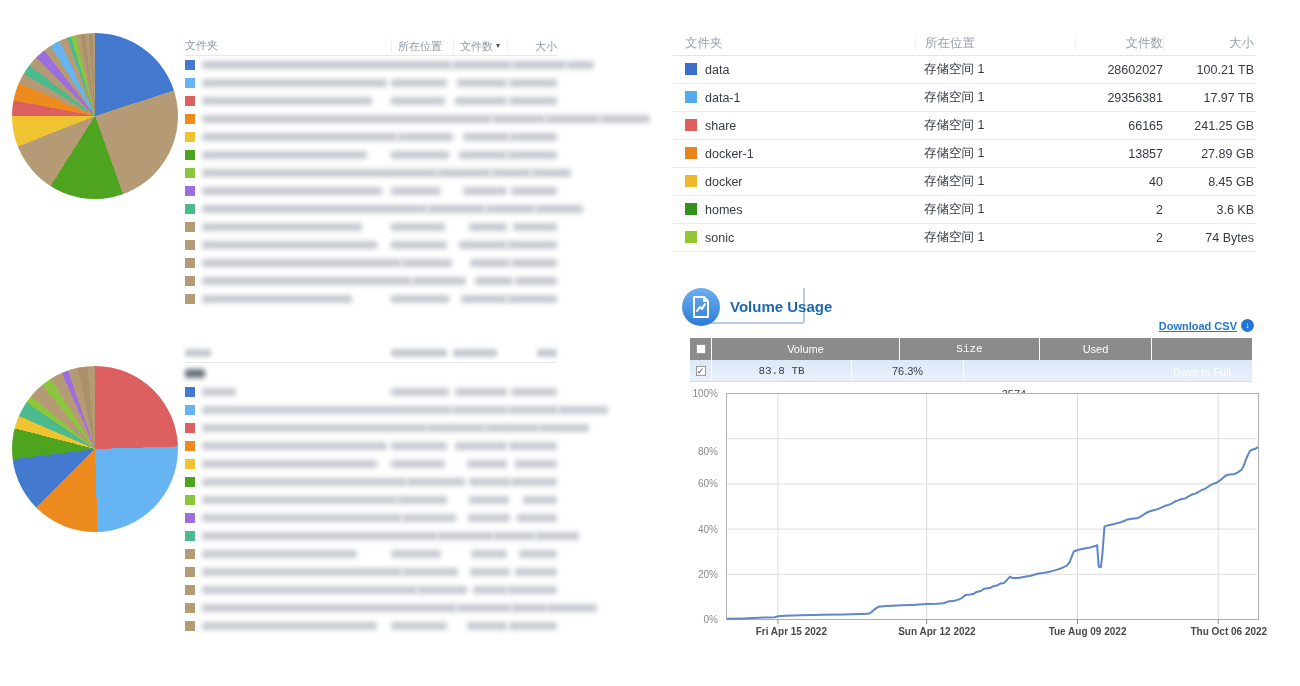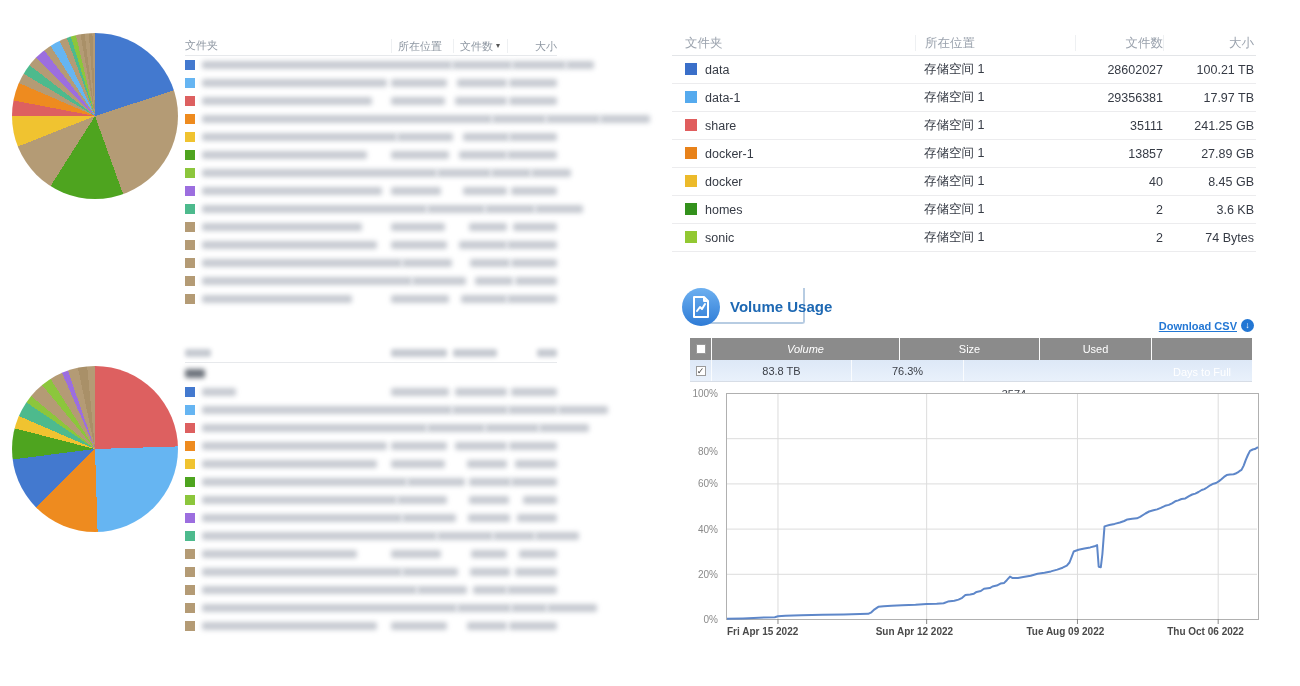--- a/index.html
+++ b/index.html
@@ -54,35 +54,35 @@
   .csvicon { display:inline-block; width:13px; height:13px; margin-left:4px; border-radius:50%;
              background:#2377d4; color:#fff; font-size:9px; line-height:13px; text-align:center; text-decoration:none; }
   .vtable { position:absolute; left:18px; top:50px; width:562px; font-size:11px; }
   .vt-head { display:flex; height:22px; background:#8b8b8b; color:#fff; }
   .vt-head > div { display:flex; align-items:center; justify-content:center; border-right:1px solid #fdfdfd; }
   .vt-head > div:last-child { border-right:none; }
   .vt-row { display:flex; height:22px; background:linear-gradient(#dde8f7,#e9f1fb); color:#3c4048; border-bottom:1px solid #d7dde6; }
   .vt-row > div { display:flex; align-items:center; justify-content:center; border-right:1px solid rgba(255,255,255,.8); }
   .vt-row > div:last-child { border-right:none; }
   .col-cb { width:22px; flex:none; }
-  .col-vol { width:188px; flex:none;font-style:italic; }
+  .col-vol { width:188px; flex:none; }
   .vt-row .col-vol { justify-content:flex-start; padding-left:8px; }
-  .col-size { width:140px; flex:none; }
+  .col-size { width:140px; flex:none;font-family:Liberation Mono, monospace; }
   .col-used { width:112px; flex:none; }
   .col-days { width:100px; flex:none;margin-top:34px; }
   .cb { width:10px; height:10px; background:#fff; border:1px solid #9a9a9a; display:inline-block;
         font-size:9px; line-height:9px; text-align:center; color:#444; }
   .vsw { display:inline-block; width:11px; height:11px; background:#2a5bbf; margin-right:6px; border:1px solid #1d4aa5; }
 
   
   .plot { position:absolute; left:54px; top:105px; width:533px; height:233px; }
   .ylabels { position:absolute; left:6px; top:105px; width:44px; height:233px; font-size:10px; color:#8a8a8a; }
   .ylabels span { position:absolute; right:4px; }
   .xlabels { position:absolute; left:54px; top:338px; width:533px; height:16px; font-size:10px; font-weight:bold; color:#4a4a4a; }
-  .xlabels span { position:absolute; width:100px; text-align:left; }
+  .xlabels span { position:absolute; width:100px; text-align:right; }
 </style>
 </head>
 <body>
 
 <div class="canvas">
 
   <div class="pie" id="pie1" style="background: conic-gradient(rgb(67, 121, 207) 0deg, rgb(67, 121, 207) 72deg, rgb(180, 155, 117) 72deg, rgb(180, 155, 117) 160.2deg, rgb(78, 164, 31) 160.2deg, rgb(78, 164, 31) 212.4deg, rgb(180, 155, 117) 212.4deg, rgb(180, 155, 117) 248.4deg, rgb(240, 195, 48) 248.4deg, rgb(240, 195, 48) 270deg, rgb(221, 96, 96) 270deg, rgb(221, 96, 96) 280.8deg, rgb(238, 139, 31) 280.8deg, rgb(238, 139, 31) 293.4deg, rgb(180, 155, 117) 293.4deg, rgb(180, 155, 117) 300.6deg, rgb(77, 186, 141) 300.6deg, rgb(77, 186, 141) 307.8deg, rgb(180, 155, 117) 307.8deg, rgb(180, 155, 117) 315deg, rgb(156, 110, 223) 315deg, rgb(156, 110, 223) 322.2deg, rgb(180, 155, 117) 322.2deg, rgb(180, 155, 117) 327.6deg, rgb(102, 181, 242) 327.6deg, rgb(102, 181, 242) 334.8deg, rgb(180, 155, 117) 334.8deg, rgb(180, 155, 117) 340.2deg, rgb(77, 186, 141) 340.2deg, rgb(77, 186, 141) 343.08deg, rgb(140, 198, 60) 343.08deg, rgb(140, 198, 60) 346.68deg, rgb(180, 155, 117) 346.68deg, rgb(180, 155, 117) 349.92deg, rgb(169, 144, 104) 349.92deg, rgb(169, 144, 104) 352.8deg, rgb(180, 155, 117) 352.8deg, rgb(180, 155, 117) 355.68deg, rgb(169, 144, 104) 355.68deg, rgb(169, 144, 104) 358.2deg, rgb(180, 155, 117) 358.2deg, rgb(180, 155, 117) 360deg);"></div>
   <div class="pie" id="pie2" style="background: conic-gradient(rgb(221, 96, 96) 0deg, rgb(221, 96, 96) 88.2deg, rgb(102, 181, 242) 88.2deg, rgb(102, 181, 242) 178.2deg, rgb(238, 139, 31) 178.2deg, rgb(238, 139, 31) 225deg, rgb(67, 121, 207) 225deg, rgb(67, 121, 207) 262.8deg, rgb(78, 164, 31) 262.8deg, rgb(78, 164, 31) 284.4deg, rgb(240, 195, 48) 284.4deg, rgb(240, 195, 48) 293.4deg, rgb(77, 186, 141) 293.4deg, rgb(77, 186, 141) 304.2deg, rgb(140, 198, 60) 304.2deg, rgb(140, 198, 60) 309.6deg, rgb(180, 155, 117) 309.6deg, rgb(180, 155, 117) 320.4deg, rgb(140, 198, 60) 320.4deg, rgb(140, 198, 60) 327.6deg, rgb(180, 155, 117) 327.6deg, rgb(180, 155, 117) 336.6deg, rgb(156, 110, 223) 336.6deg, rgb(156, 110, 223) 340.92deg, rgb(180, 155, 117) 340.92deg, rgb(180, 155, 117) 348.12deg, rgb(169, 144, 104) 348.12deg, rgb(169, 144, 104) 354.6deg, rgb(180, 155, 117) 354.6deg, rgb(180, 155, 117) 360deg);"></div>
 
   <div class="ltable" id="tableA">
@@ -506,21 +506,21 @@
          <span class="rt-loc">存储空间 1</span>
          <span class="rt-files">29356381</span>
          <span class="rt-size">17.97 TB</span>
        </div>
         <div class="rt-row">
          <span class="rt-name">
             <i class="rsw" style="background:#e05d5d"></i>
            <span>share</span>
           </span>
          <span class="rt-loc">存储空间 1</span>
-         <span class="rt-files">35111</span>
+         <span class="rt-files">66165</span>
          <span class="rt-size">241.25 GB</span>
        </div>
         <div class="rt-row">
          <span class="rt-name">
             <i class="rsw" style="background:#e8821a"></i>
            <span>docker-1</span>
           </span>
          <span class="rt-loc">存储空间 1</span>
          <span class="rt-files">13857</span>
          <span class="rt-size">27.89 GB</span>

